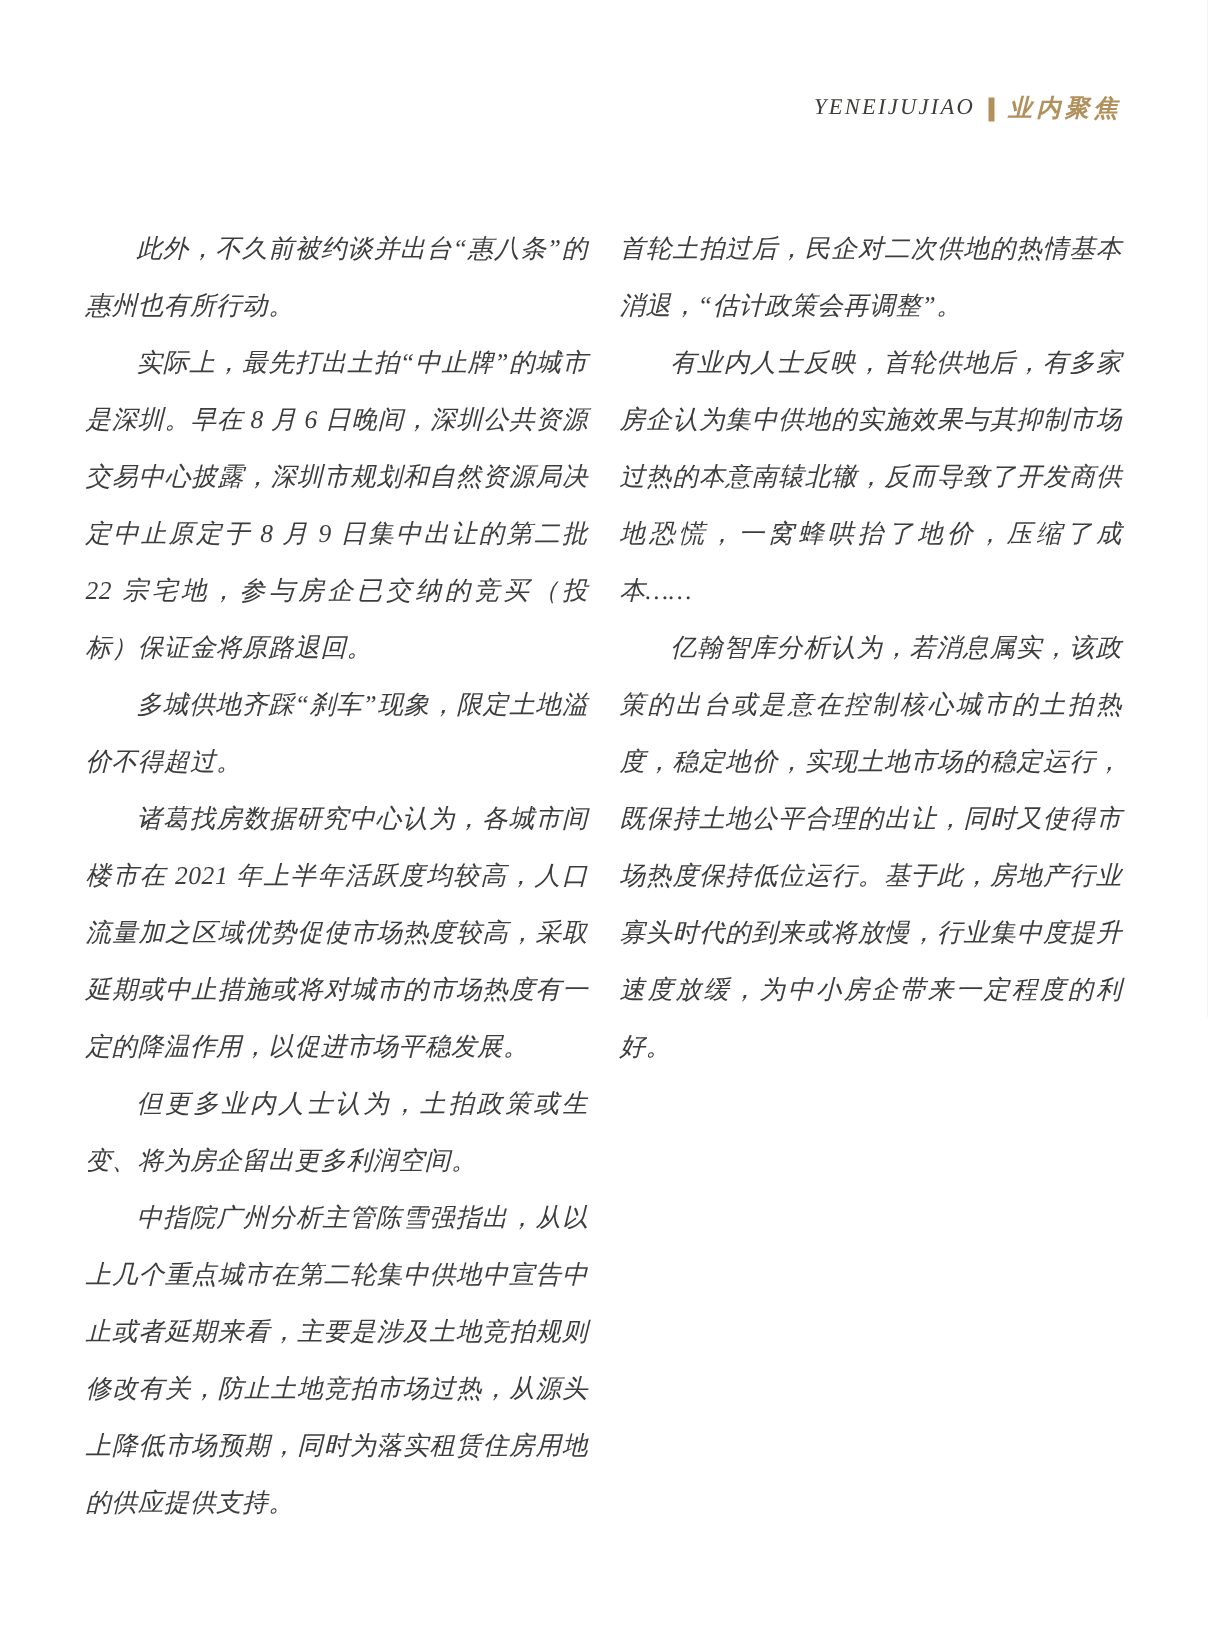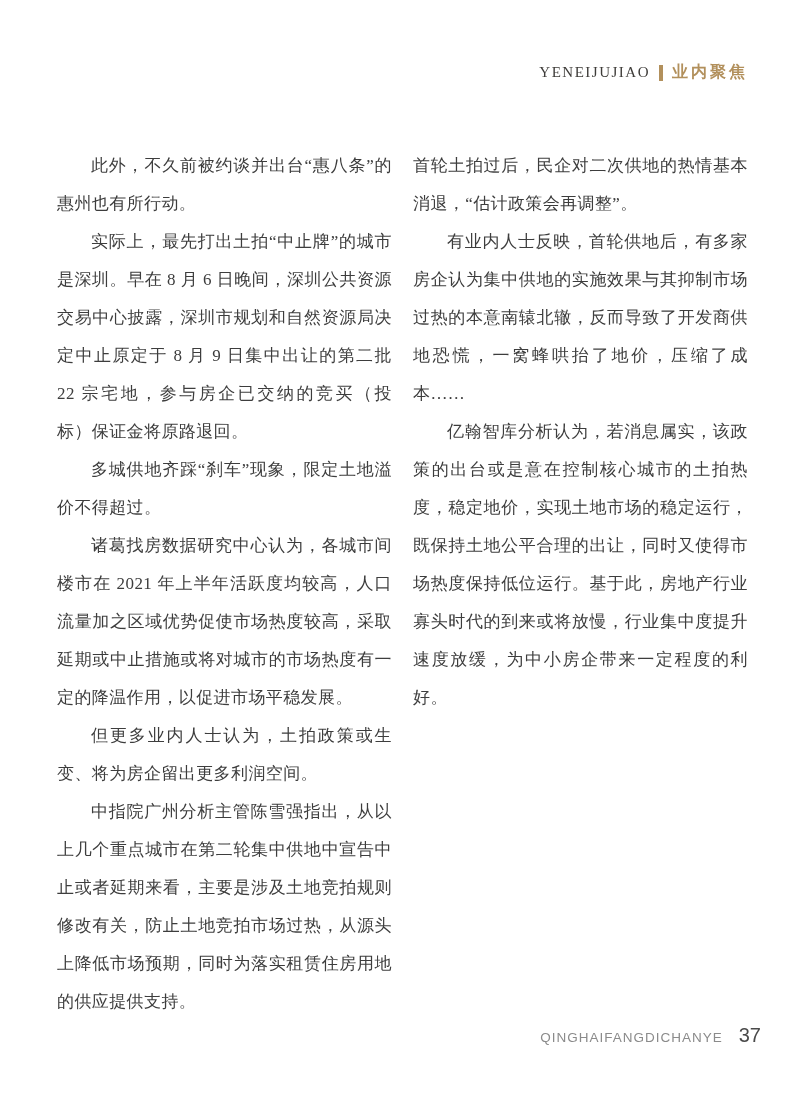--- a/index.html
+++ b/index.html
@@ -1,15 +1,15 @@
 <!DOCTYPE html>
 <html><head>
 <meta charset="utf-8">
 <style>
-  * { margin: 0; padding: 0; box-sizing: border-box; }
+  * { margin: 0; padding: 0; box-sizing: border-box; font-style: italic; }
   html, body { background: #e9e9e9; }
   .page {
     position: relative;
     width: 805px;
     height: 1100px;
     margin: 0 auto;
     background: #ffffff;
     overflow: hidden;
     font-family: "Liberation Serif", "DejaVu Serif", serif;
   }
@@ -117,18 +117,14 @@
 
     <section class="col">
       <p class="body noindent">首轮土拍过后，民企对二次供地的热情基本消退，“估计政策会再调整”。</p>
       <p class="body">有业内人士反映，首轮供地后，有多家房企认为集中供地的实施效果与其抑制市场过热的本意南辕北辙，反而导致了开发商供地恐慌，一窝蜂哄抬了地价，压缩了成本……</p>
       <p class="body"><span>亿翰智库分析认为，若消息属实，该政策的出台或是意在控制核心城市的土拍热度，稳定地价，实现土地市场的稳定运行，既保持土地公平合理的出让，同时又使得市场热度保持低位运行。基于此，房地产行业寡头时代的到来或将放慢，行业集中度提升速度放缓，为中小房企带来一定程度的利好。</span></p>
 
     </section>
 
   </main>
 
-  <footer class="page-footer">
-    <span class="ftr-pinyin">QINGHAIFANGDICHANYE</span>
-    <span class="ftr-page">37</span>
-  </footer>
 
 </div>
 
 </body></html>

